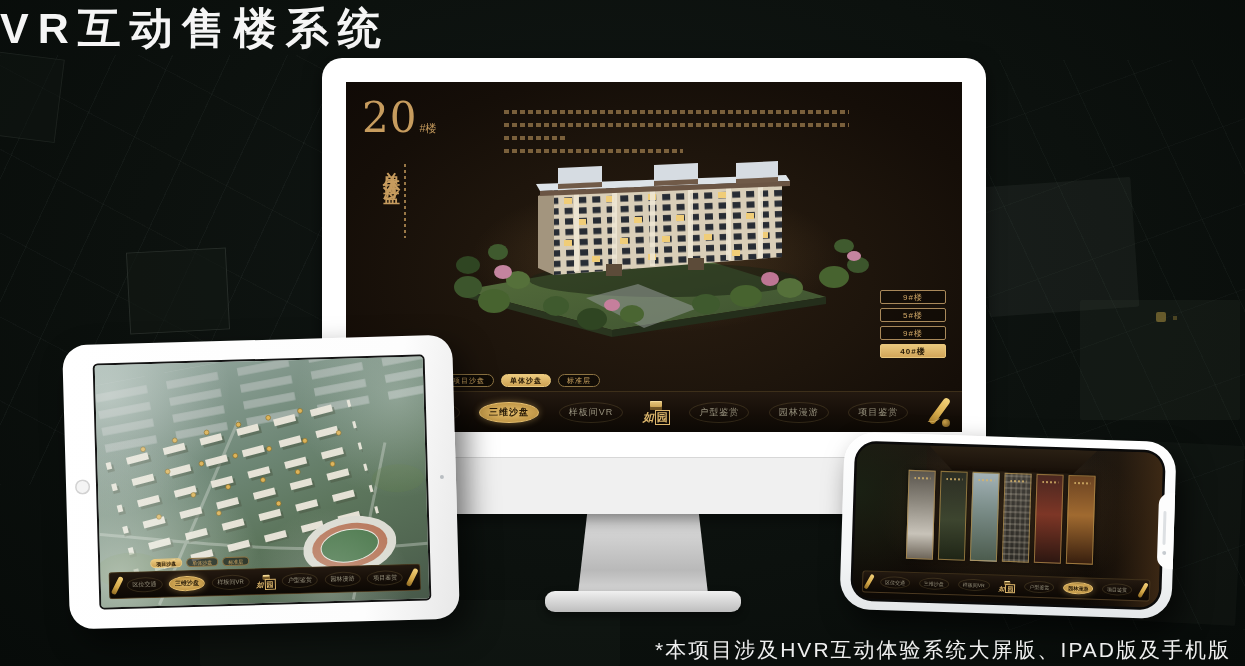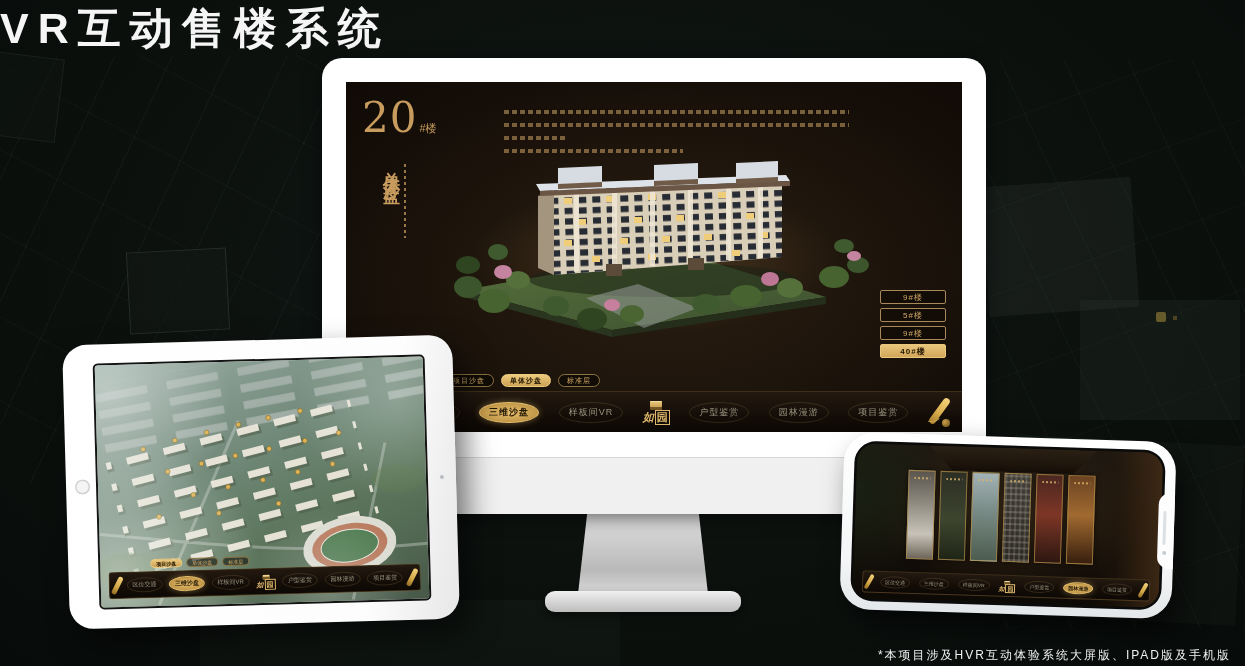--- a/index.html
+++ b/index.html
@@ -25,21 +25,21 @@
   .bg-sign { position:absolute; left:128px; top:250px; width:100px; height:82px;
     border:1px solid rgba(205,215,205,.12); background:rgba(18,24,20,.65); transform:rotate(-3deg); }
   .bg-sign2 { position:absolute; left:-12px; top:55px; width:72px; height:84px;
     border:1px solid rgba(205,215,205,.08); background:rgba(16,21,18,.5); transform:rotate(7deg); }
   .bg-logo-dot { position:absolute; left:1156px; top:312px; width:10px; height:10px;
     background:rgba(205,170,70,.45); border-radius:2px; box-shadow:14px 1px 0 -3px rgba(205,170,70,.3); }
 
   
   .page-title { position:absolute; top:0; left:0; width:100%; text-align:left;
     font-size:43px; line-height:56px; font-weight:600; color:#f5f5f5; letter-spacing:9px; z-index:1; }
-  .footnote { position:absolute; right:14px; bottom:2px; font-size:12px; color:#efefef;
+  .footnote { position:absolute; right:14px; bottom:2px; font-size:21px; color:#efefef;
     letter-spacing:2px; z-index:6; }
 
   
   .monitor { position:absolute; left:322px; top:58px; width:664px; height:456px; z-index:2;
     background:#fff; border-radius:20px; box-shadow:0 4px 18px rgba(0,0,0,.55); }
   .monitor-chin { position:absolute; left:0; right:0; top:399px; bottom:0;
     background:#f0f0f0; border-radius:0 0 20px 20px; border-top:1px solid #d7d7d7; }
   .stand-neck { position:absolute; left:578px; top:514px; width:130px; height:80px; z-index:1;
     background:linear-gradient(180deg,#e3e3e3 0%,#cdcdcd 35%,#b9b9b9 70%,#d9d9d9 100%);
     clip-path:polygon(7% 0, 93% 0, 100% 100%, 0 100%); }

